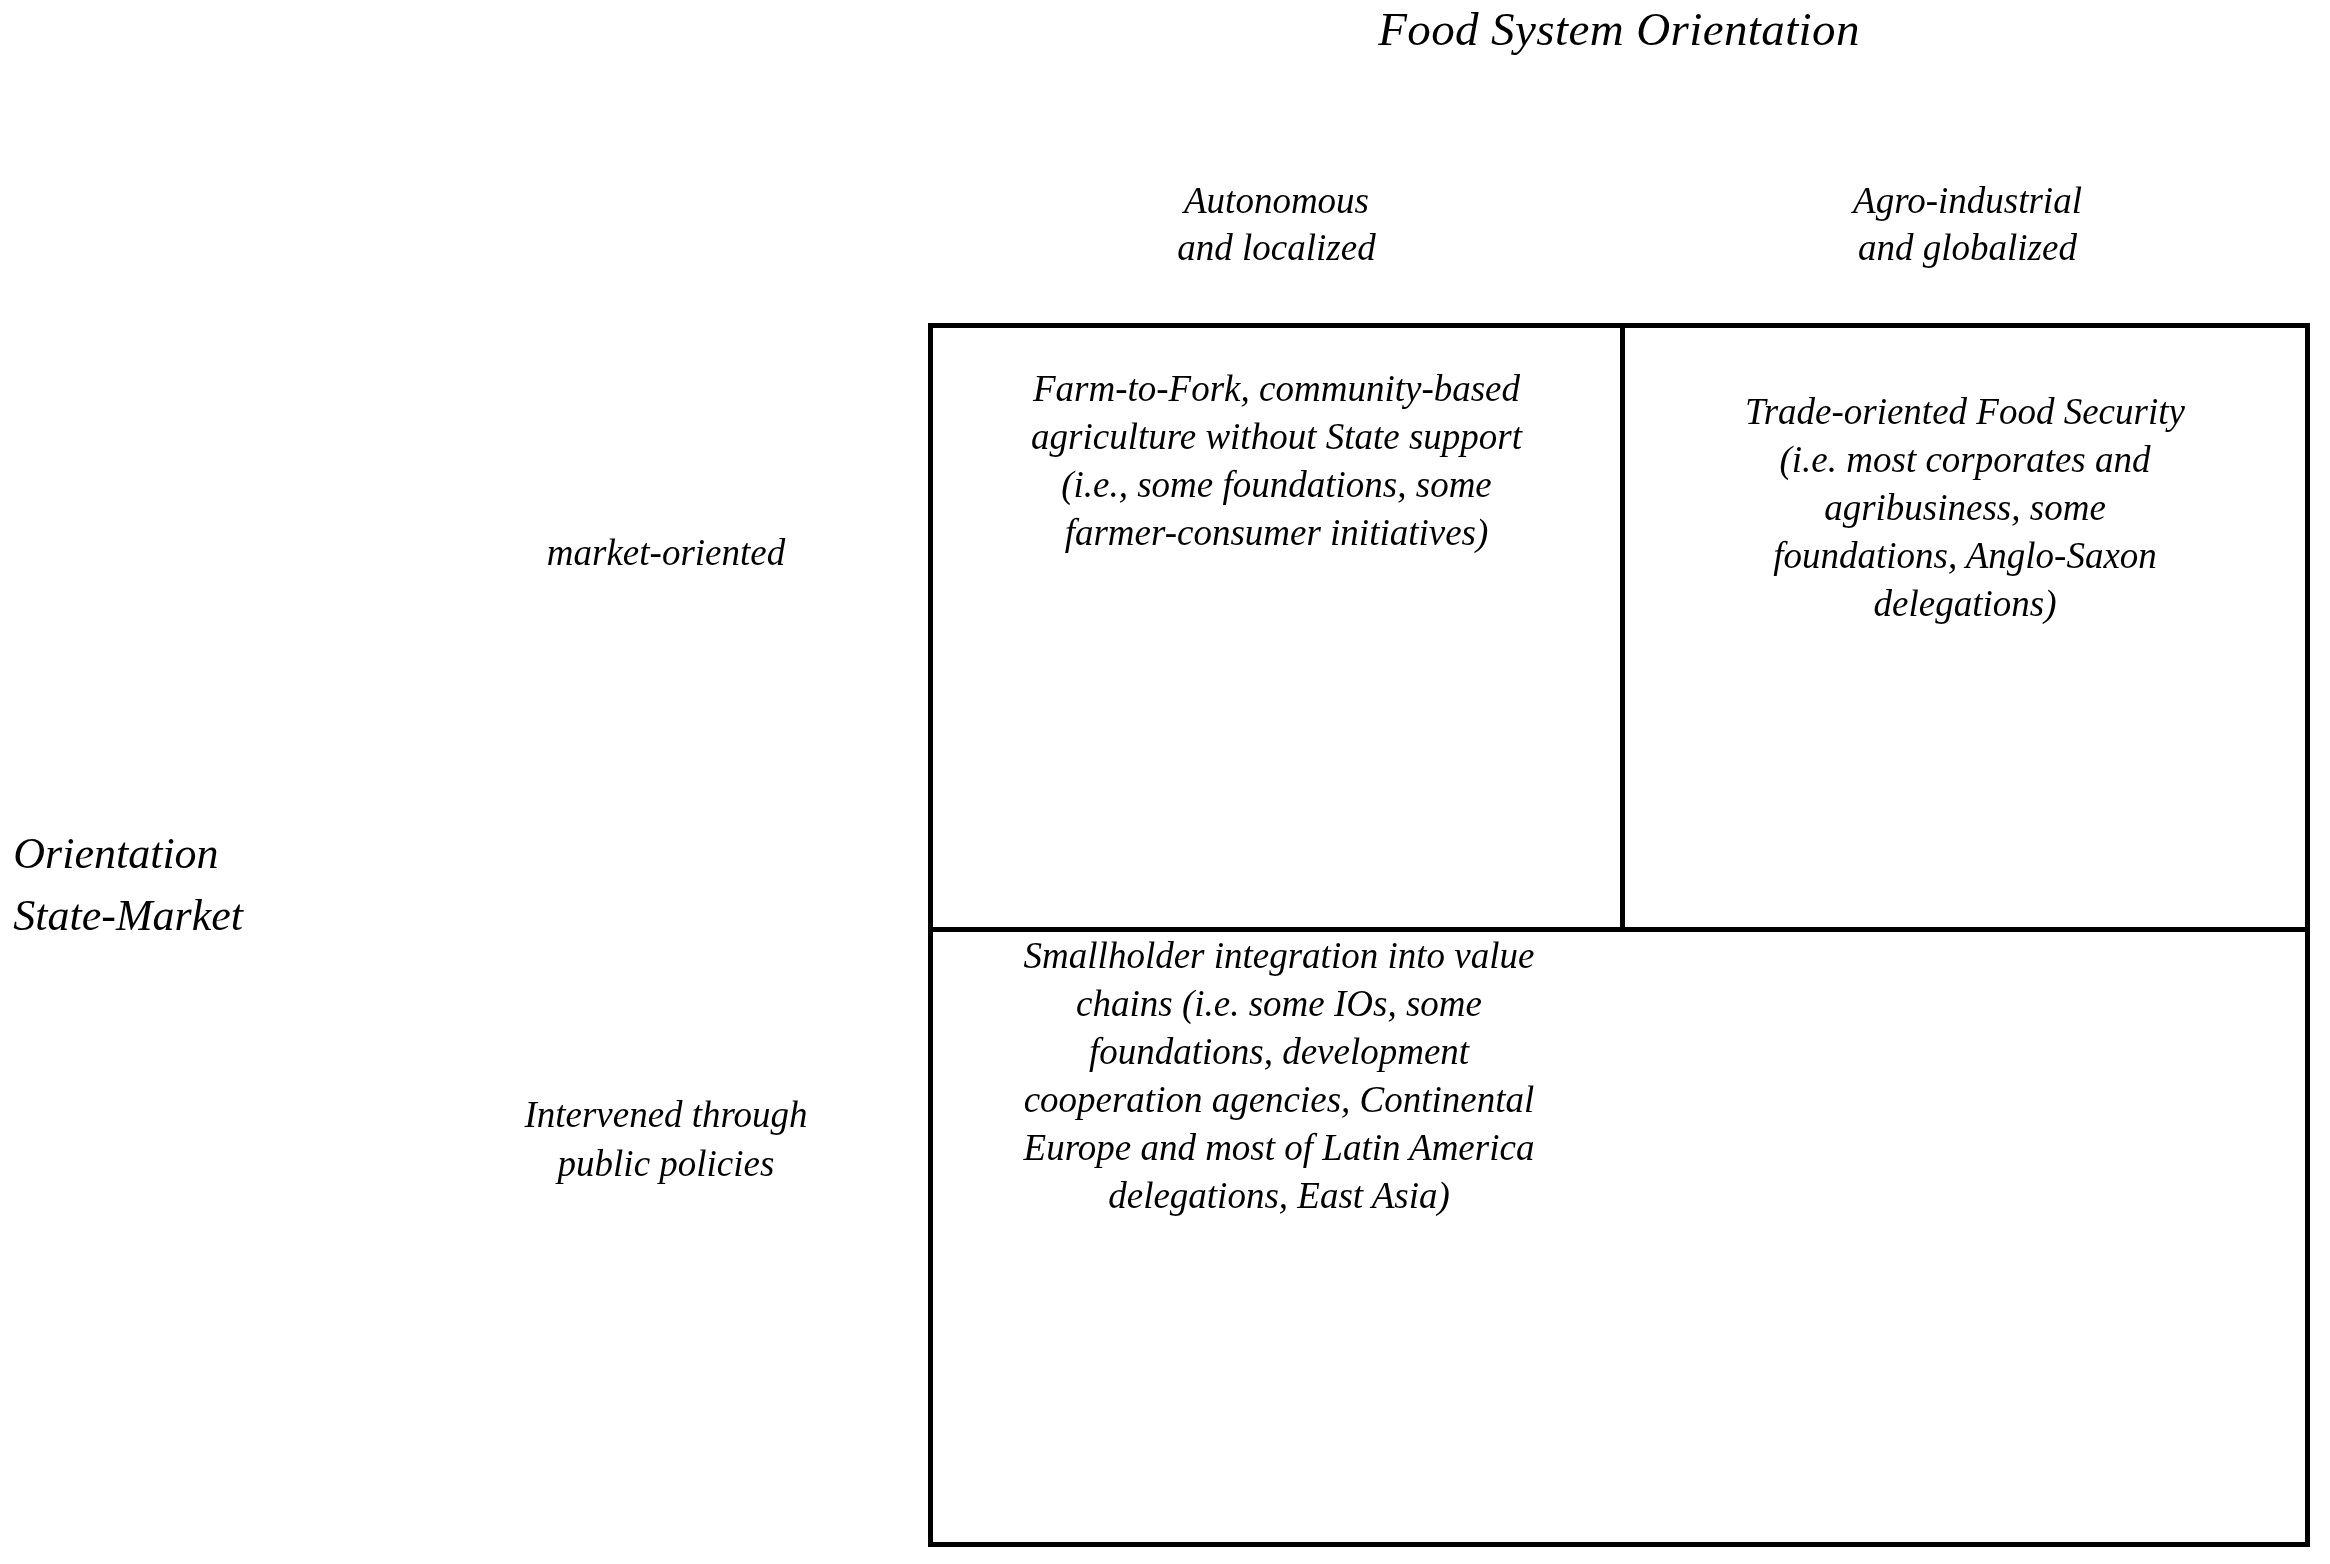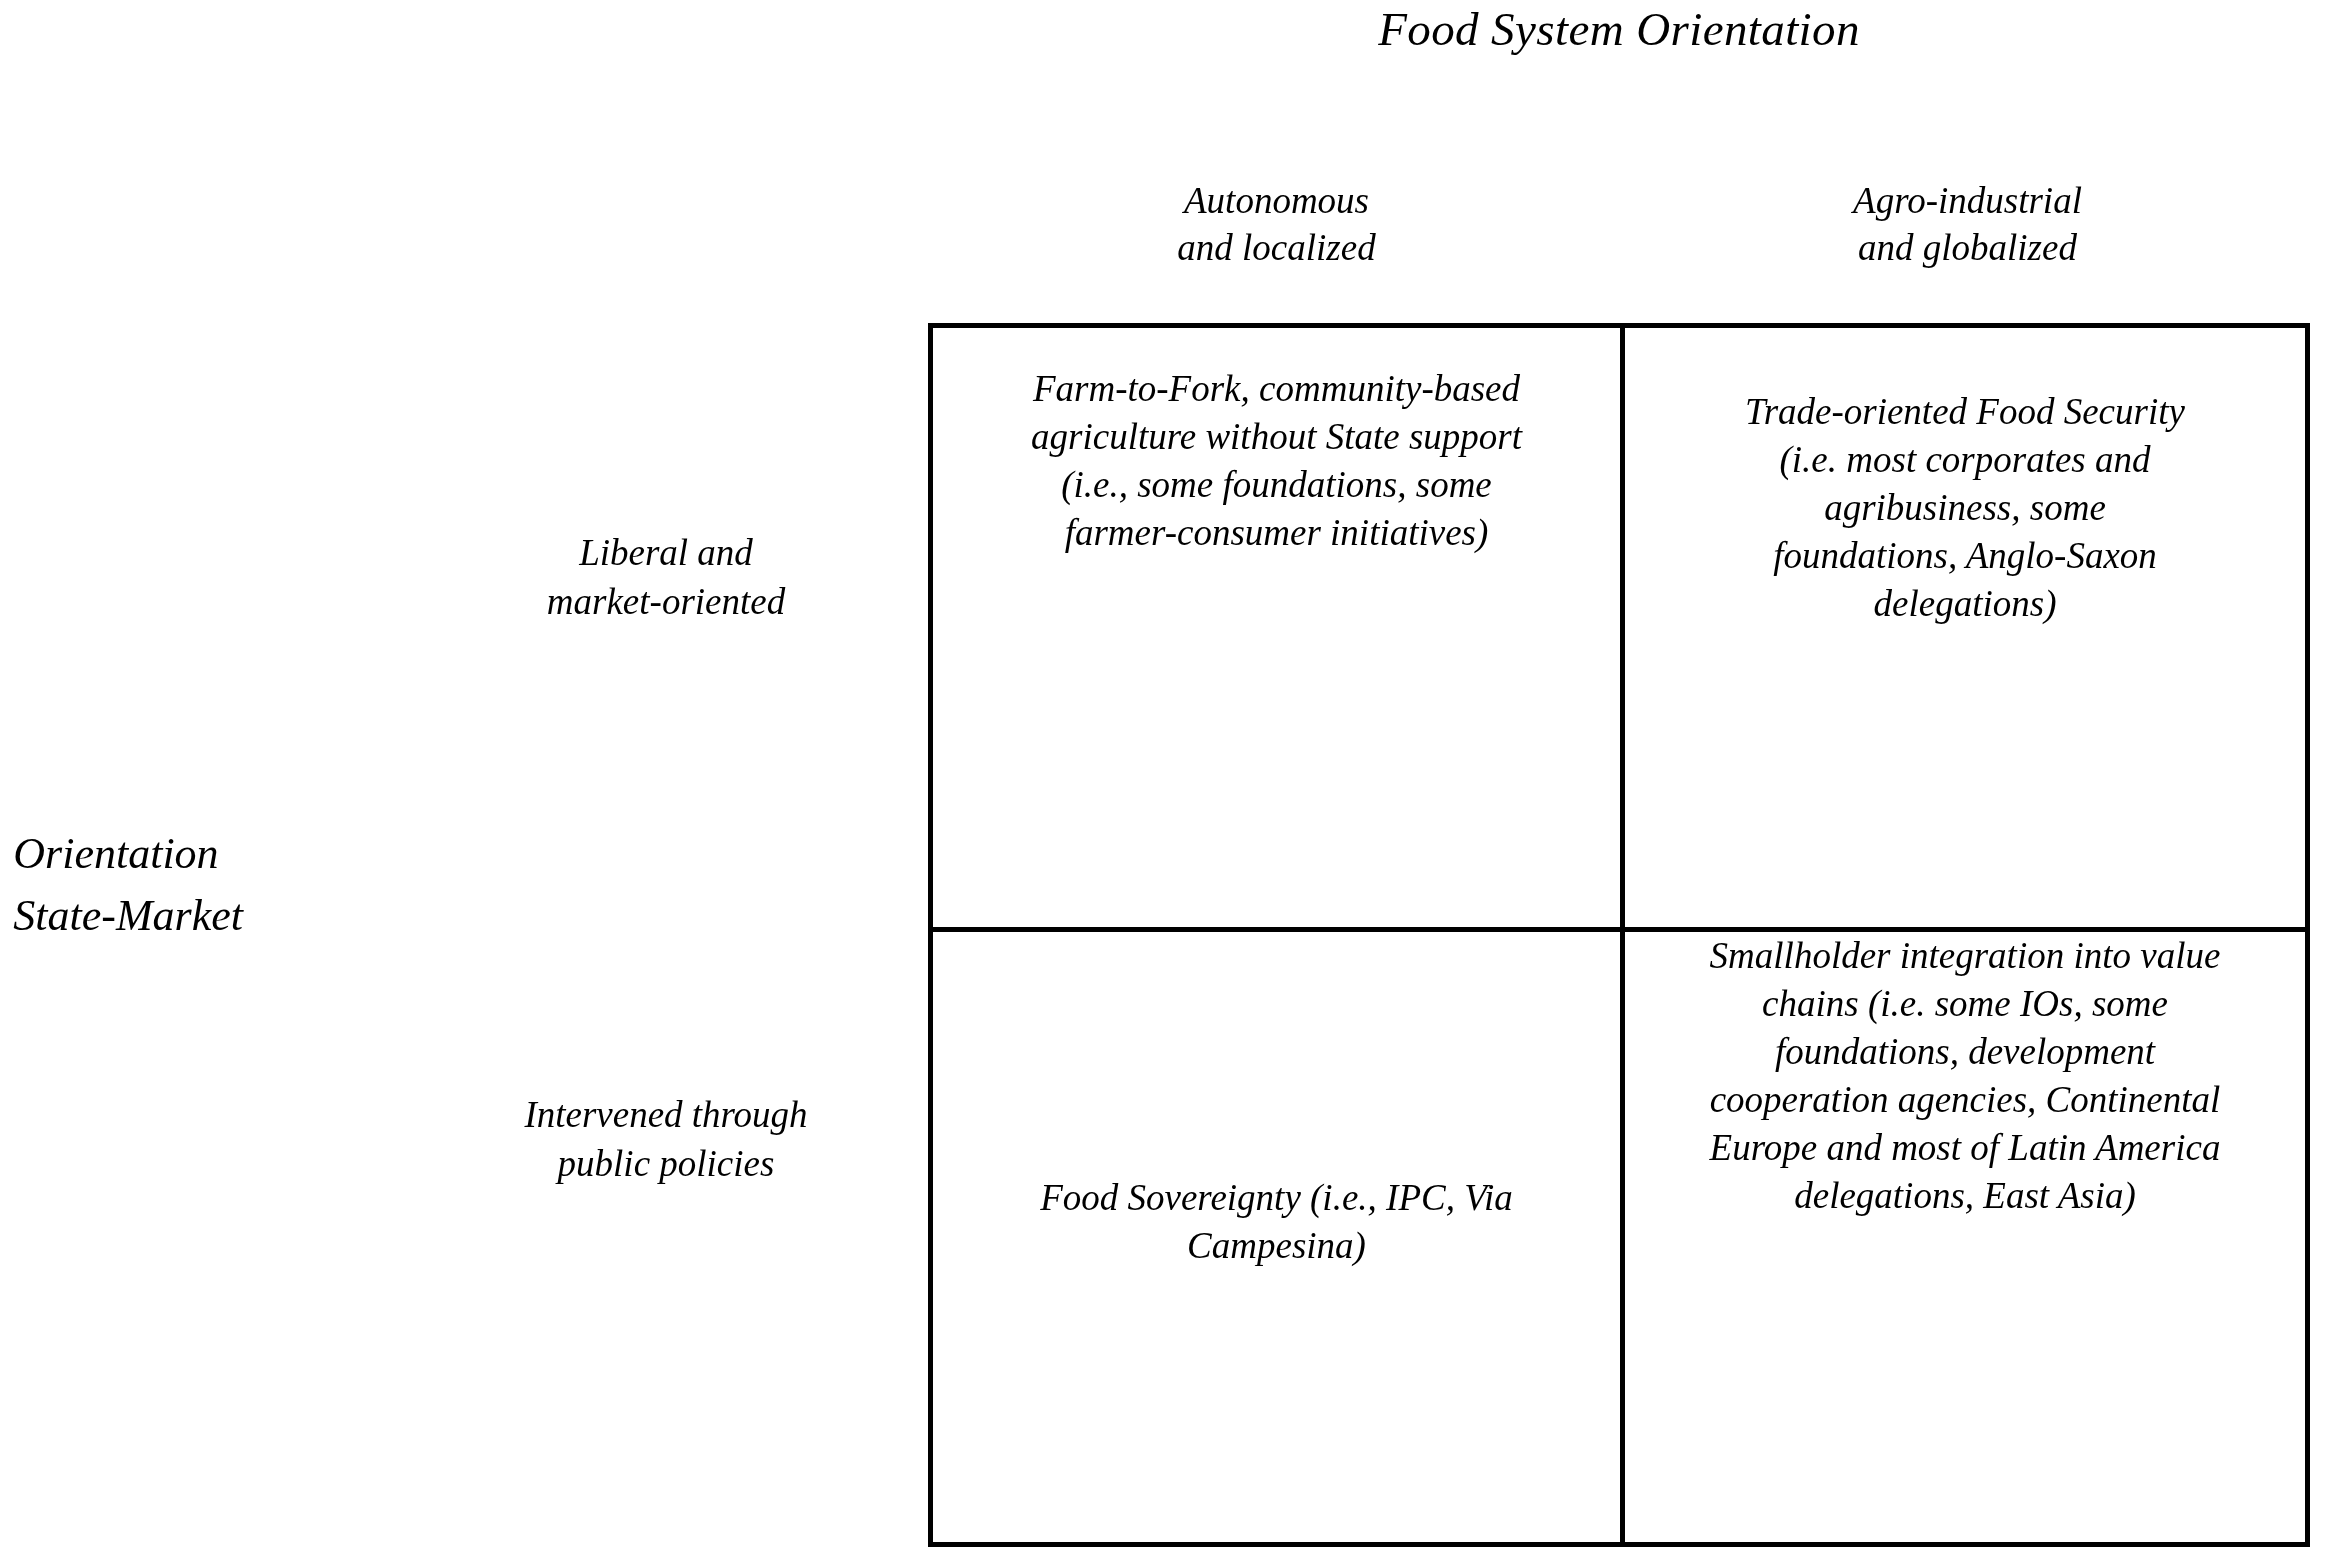--- a/index.html
+++ b/index.html
@@ -133,42 +133,38 @@
     <span class="hl">Agro-industrial</span>
     <span class="hl">and globalized</span>
   </div>
 
   <div class="axis-title">
     <span class="hl">Orientation</span>
     <span class="hl">State-Market</span>
   </div>
 
   <div class="row-label" id="row-label-top">
-    <span class="hl">Liberal and</span>
     <span class="hl">market-oriented</span>
   </div>
 
   <div class="row-label" id="row-label-bottom">
     <span class="hl">Intervened through</span>
     <span class="hl">public policies</span>
   </div>
 
   <div class="grid">
 
     <div class="cell cell-tl">
       <div class="cell-inner">Farm-to-Fork, community-based agriculture without State support (i.e., some foundations, some farmer-consumer initiatives)</div>
     </div>
 
     <div class="cell cell-tr">
       <div class="cell-inner">Trade-oriented Food Security (i.e. most corporates and agribusiness, some foundations, Anglo-Saxon delegations)</div>
     </div>
 
-    <div class="cell cell-bl">
-      <div class="cell-inner">Food Sovereignty (i.e., IPC, Via Campesina)</div>
-    </div>
 
     <div class="cell cell-br">
       <div class="cell-inner">Smallholder integration into value chains (i.e. some IOs, some foundations, development cooperation agencies, Continental Europe and most of Latin America delegations, East Asia)</div>
     </div>
 
   </div>
 
 </div>
 
 

